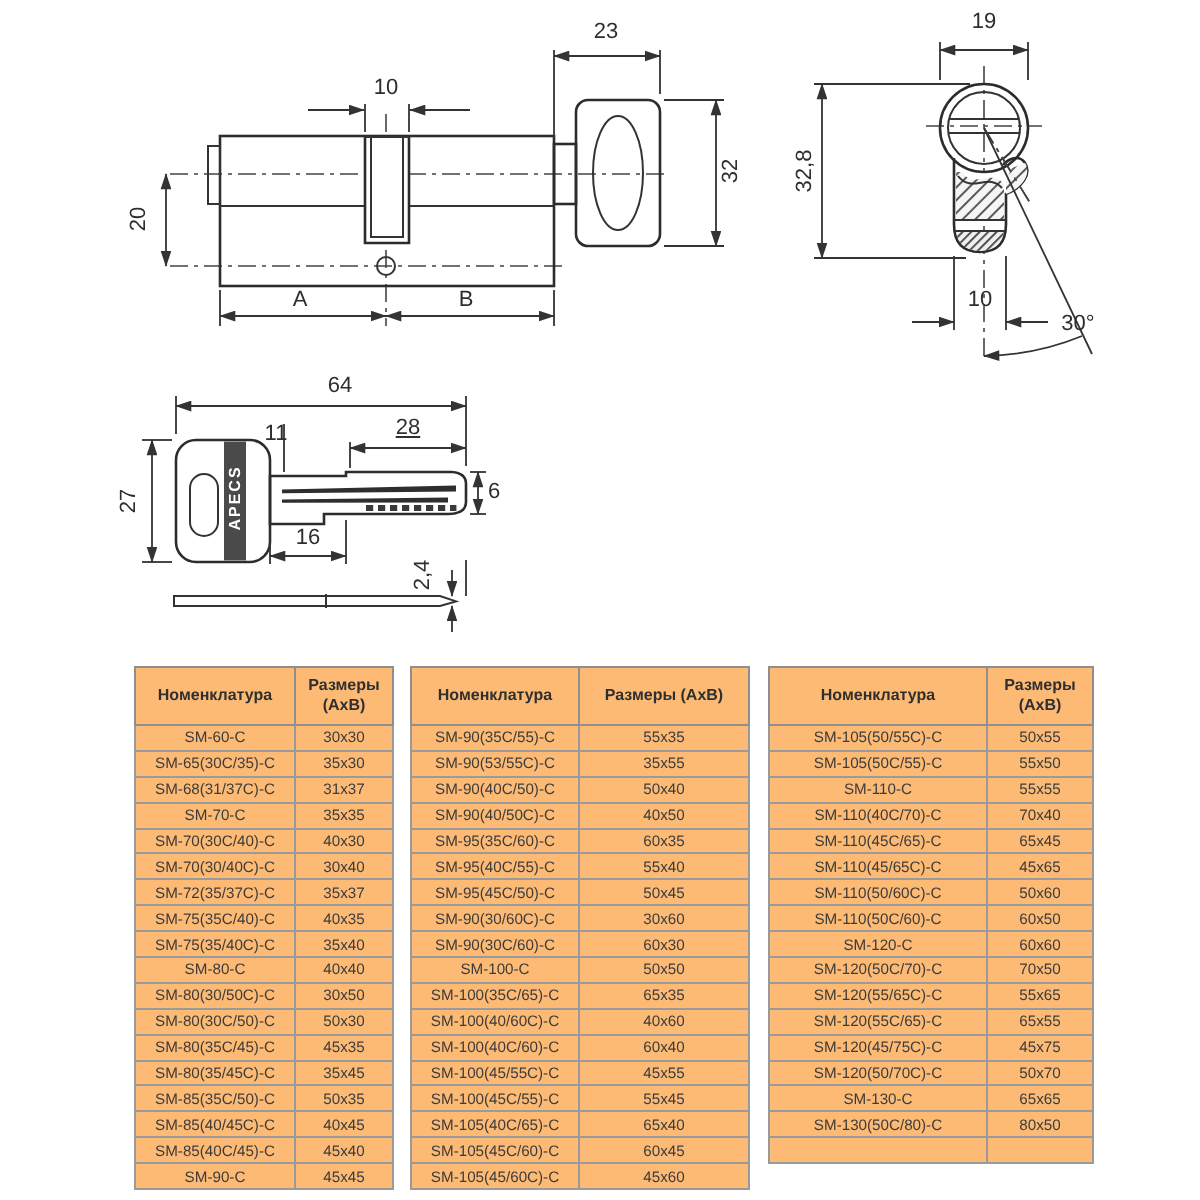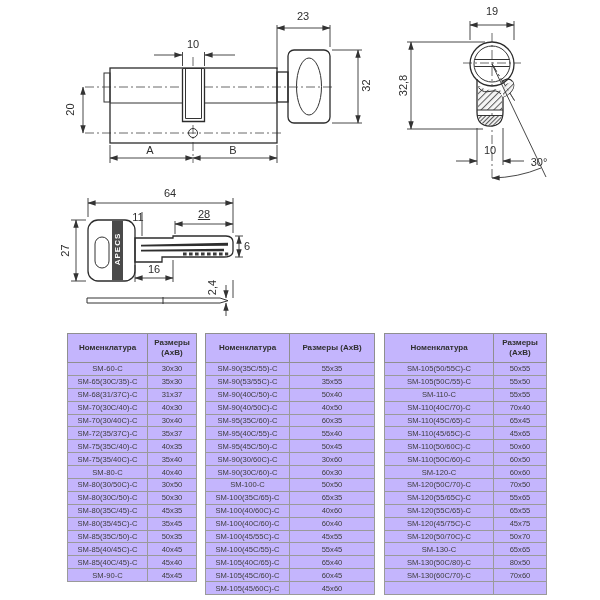--- a/index.html
+++ b/index.html
@@ -6,21 +6,21 @@
   #stage{position:relative;width:600px;height:600px;background:#fff;overflow:hidden;
          font-family:"Liberation Sans",sans-serif;color:#333;}
   .draw{position:absolute;}
   .dim{position:absolute;font-size:11px;color:#2e2e2e;text-align:center;line-height:1;
        white-space:nowrap;}
   .rot{transform:rotate(-90deg);}
   .brand-band{position:absolute;font-size:8px;font-weight:bold;letter-spacing:1px;color:#fff;
        width:44px;text-align:center;transform:rotate(-90deg);line-height:1;}
   
   #tables{position:absolute;left:67px;top:333px;display:flex;align-items:flex-start;}
-  table.t{border-collapse:collapse;table-layout:fixed;background:#c4b5fd;}
+  table.t{border-collapse:collapse;table-layout:fixed;background:#fdba74;}
   table.t th{border:1px solid #8f8f8f;font-size:8px;font-weight:bold;color:#2f2f2f;
      height:28px;padding:0 2px;text-align:center;vertical-align:middle;line-height:1.25;}
   table.t td{border:1px solid #9a9a9a;font-size:7.6px;color:#3c3c3c;height:11.9px;
      padding:0 1px;text-align:center;vertical-align:middle;white-space:nowrap;overflow:hidden;}
   .gap1{width:8px;} .gap2{width:9px;}
   svg .ln{stroke:#333;stroke-width:1;fill:none;}
   svg .thick{stroke:#2c2c2c;stroke-width:1.3;fill:none;}
   svg .cl{stroke:#444;stroke-width:0.8;fill:none;stroke-dasharray:9 3 2 3;}
   svg .dl{stroke:#333;stroke-width:0.9;fill:none;}
   svg .arr{fill:#333;stroke:none;}
@@ -240,20 +240,24 @@
           </tr>
           <tr>
             <td>SM-65(30C/35)-C</td>
             <td>35x30</td>
           </tr>
           <tr>
             <td>SM-68(31/37C)-C</td>
             <td>31x37</td>
           </tr>
           <tr>
+            <td>SM-70-C</td>
+            <td>35x35</td>
+          </tr>
+          <tr>
             <td>SM-70(30C/40)-C</td>
             <td>40x30</td>
           </tr>
           <tr>
             <td>SM-70(30/40C)-C</td>
             <td>30x40</td>
           </tr>
           <tr>
             <td>SM-72(35/37C)-C</td>
             <td>35x37</td>
@@ -462,24 +466,20 @@
           </tr>
           <tr>
             <td>SM-130-C</td>
             <td>65x65</td>
           </tr>
           <tr>
             <td>SM-130(50C/80)-C</td>
             <td>80x50</td>
           </tr>
           <tr>
-            <td>SM-130(60C/70)-C</td>
-            <td>70x60</td>
-          </tr>
-          <tr>
             <td></td>
             <td></td>
           </tr>
         </tbody>
     </table>
   </div>
 
 </div>
 
 </body></html>

